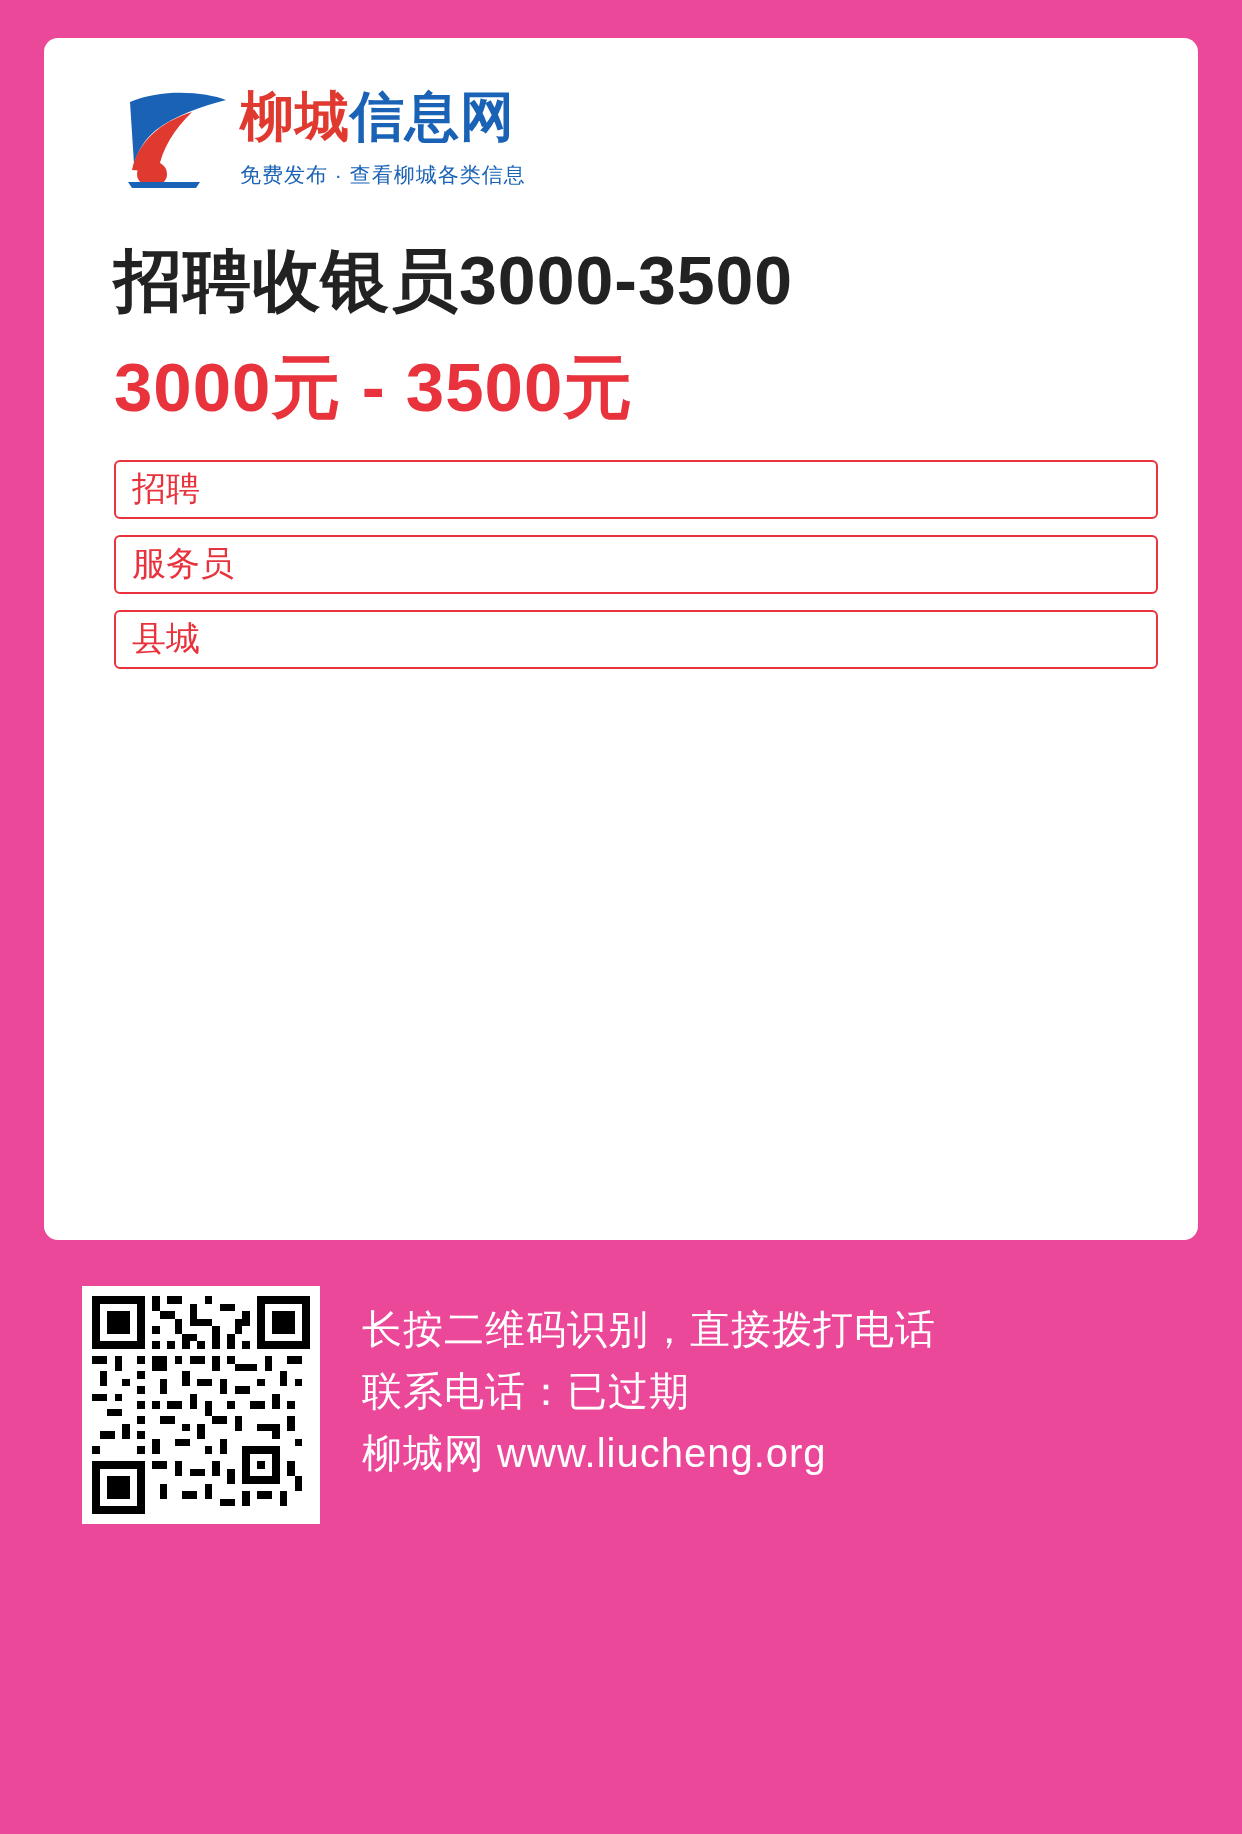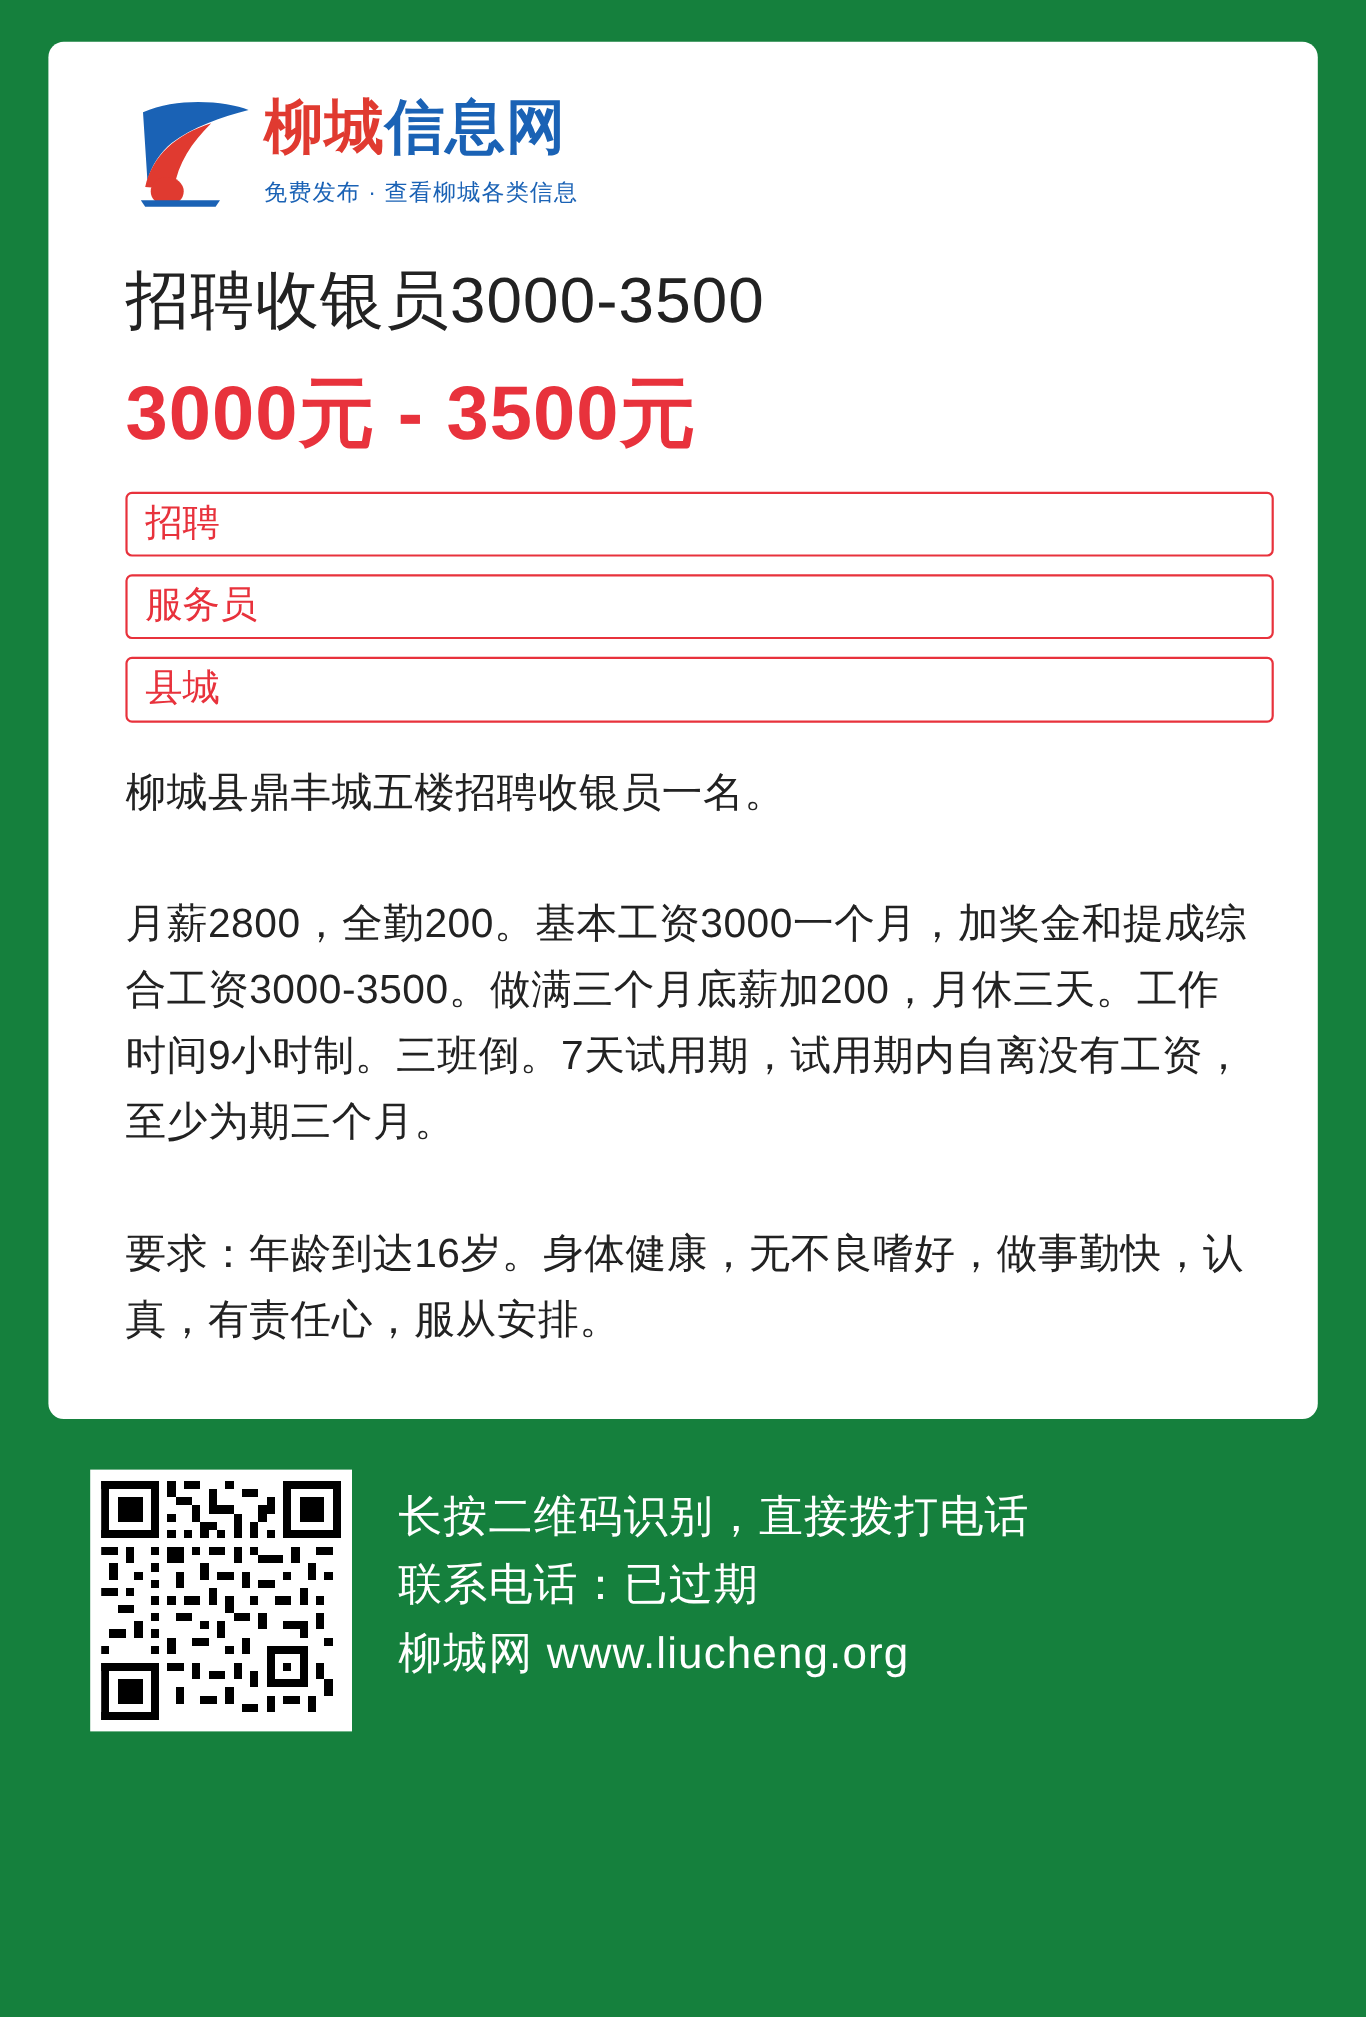--- a/index.html
+++ b/index.html
@@ -10,21 +10,21 @@
     width: 1242px;
     height: 1834px;
     background: #e8323c;
     font-family: "Liberation Sans", sans-serif;
     overflow: hidden;
   }
   .page {
     position: relative;
     width: 1242px;
     height: 1834px;
-    background: #15803d;
+    background: #ec4899;
     box-sizing: border-box;
     padding: 38px 44px 0 44px;
   }
   .card {
     background: #ffffff;
     border-radius: 14px;
     padding: 44px 40px 60px 40px;
     box-sizing: border-box;
     width: 1154px;
     min-height: 1202px;
@@ -63,22 +63,22 @@
     margin-top: 16px;
     font-size: 21px;
     color: #1a62b5;
     letter-spacing: 1px;
     white-space: nowrap;
   }
 
   
   .title {
     margin: 44px 0 0 30px;
-    font-size: 58px;
-    font-weight: normal;
+    font-size: 68px;
+    font-weight: bold;
     color: #222222;
     letter-spacing: 1px;
     line-height: 1.25;
   }
   .salary {
     margin: 24px 0 0 30px;
     font-size: 69px;
     font-weight: bold;
     color: #e8323c;
     letter-spacing: 1px;
@@ -167,25 +167,20 @@
     <h1 class="title">招聘收银员3000-3500</h1>
 
     <div class="salary">3000元 - 3500元</div>
 
     <div class="tags">
       <span class="tag">招聘</span>
       <span class="tag">服务员</span>
       <span class="tag">县城</span>
     </div>
 
-    <div class="body-text">柳城县鼎丰城五楼招聘收银员一名。
-
-月薪2800，全勤200。基本工资3000一个月，加奖金和提成综合工资3000-3500。做满三个月底薪加200，月休三天。工作时间9小时制。三班倒。7天试用期，试用期内自离没有工资，至少为期三个月。
-
-要求：年龄到达16岁。身体健康，无不良嗜好，做事勤快，认真，有责任心，服从安排。</div>
 
   </div>
 
   <div class="footer">
     <div class="qr">
       <svg width="218" height="218" viewBox="0 0 29 29" shape-rendering="crispEdges" xmlns="http://www.w3.org/2000/svg">
         <rect width="29" height="29" fill="#ffffff"></rect>
         <g fill="#000000">
 
           <rect x="0" y="0" width="7" height="1"></rect>

